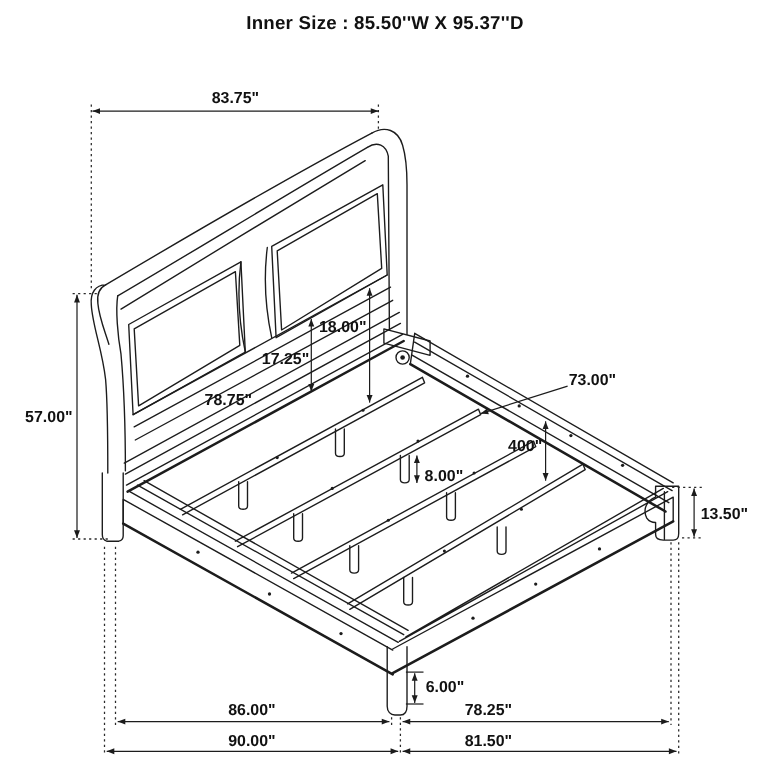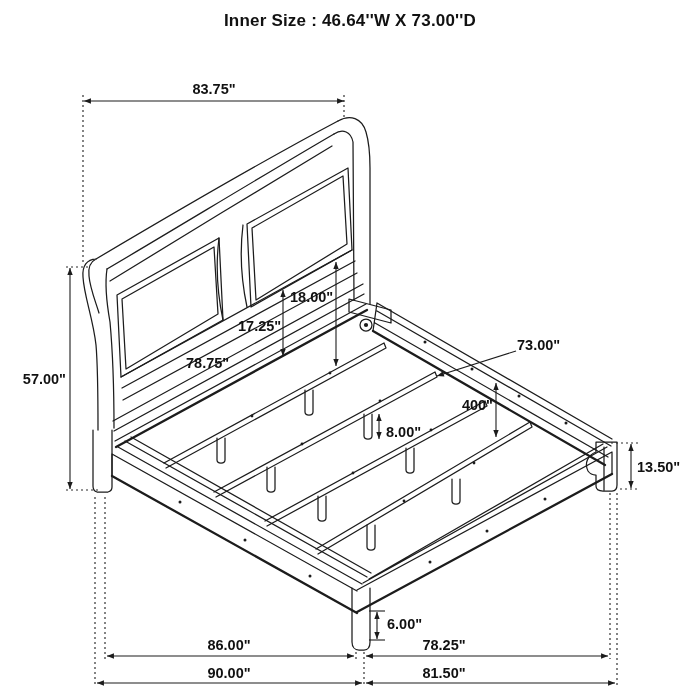--- a/index.html
+++ b/index.html
@@ -12,21 +12,21 @@
   .hv{stroke:#1c1c1c;stroke-width:2.3;fill:none;stroke-linecap:round;}
   .dim{stroke:#1c1c1c;stroke-width:1.1;fill:none;}
   .dot{stroke:#2a2a2a;stroke-width:1.15;fill:none;stroke-dasharray:2 3;}
   .lbl{font-family:"Liberation Sans",sans-serif;font-size:14.5px;font-weight:bold;fill:#111;}
   .bolt{fill:#1c1c1c;stroke:none;}
 </style>
 </head>
 <body>
 
 <div class="page">
-  <div class="title">Inner Size : 46.64''W X 73.00''D</div>
+  <div class="title">Inner Size : 85.50''W X 95.37''D</div>
 
   <svg width="700" height="700" viewBox="0 0 700 700">
     <defs>
       <marker id="ae" viewBox="0 0 10 10" refX="9" refY="5" markerWidth="9" markerHeight="7" orient="auto">
         <path d="M0,1.5 L9,5 L0,8.5 Z" fill="#1c1c1c"></path>
       </marker>
       <marker id="as" viewBox="0 0 10 10" refX="9" refY="5" markerWidth="9" markerHeight="7" orient="auto-start-reverse">
         <path d="M0,1.5 L9,5 L0,8.5 Z" fill="#1c1c1c"></path>
       </marker>
     </defs>

